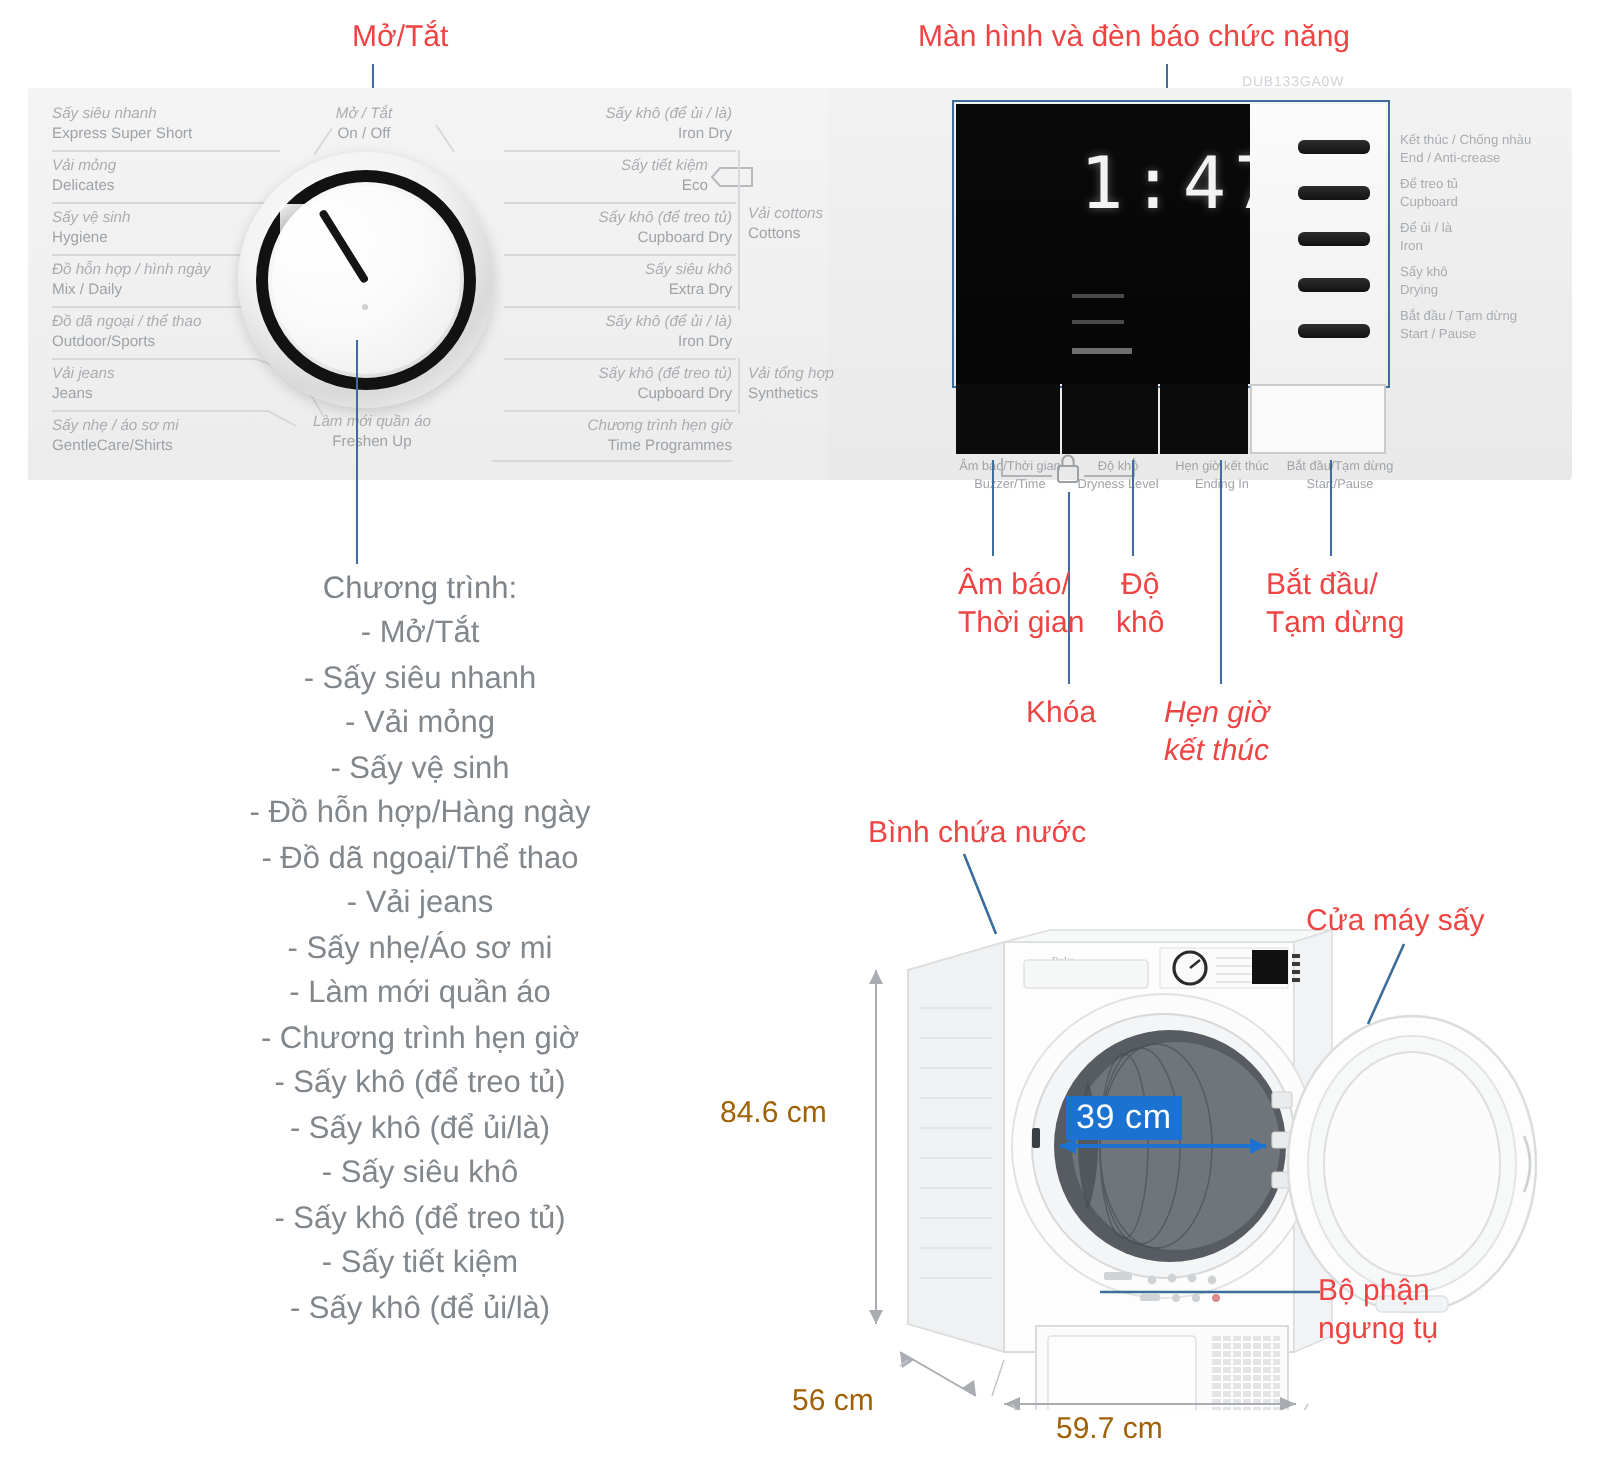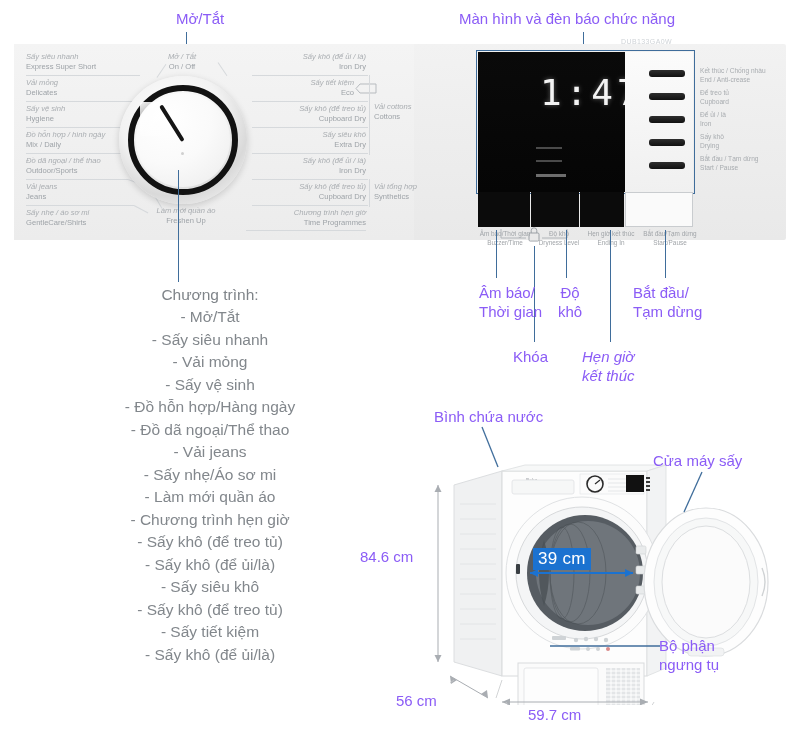--- a/index.html
+++ b/index.html
@@ -4,21 +4,21 @@
 <style>
   * { box-sizing: border-box; }
   html, body { margin:0; padding:0; }
   body {
     width:800px; height:733px; position:relative;
     background:#ffffff;
     font-family:"Liberation Sans", sans-serif;
     color:#8a8f94;
     overflow:hidden;
   }
-  .anno { position:absolute; color:#8b5cf6; font-size:15px; line-height:1.25; white-space:pre; }
+  .anno { position:absolute; color:#ef4444; font-size:15px; line-height:1.25; white-space:pre; }
   .vline { position:absolute; background:#3f6d9b; width:1px; }
   .hline { position:absolute; background:#3f6d9b; height:1px; }
 
   
   #panel {
     position:absolute; left:14px; top:44px; width:772px; height:196px;
     background:linear-gradient(180deg,#f2f2f2 0%,#eeeeee 40%,#e9e9e9 100%);
     border-radius:2px;
   }
   #panel-left { position:absolute; left:0; top:0; width:400px; height:100%;
@@ -79,21 +79,21 @@
   
   #lockwrap { position:absolute; left:500px; top:226px; width:68px; height:18px; }
 
   
   .bigtitle { font-size:15.5px; color:#7f8489; }
   #prog-list { position:absolute; left:60px; top:284px; width:300px; text-align:center;
      font-size:15.5px; line-height:1.45; color:#82878c; }
 
   
   #dryer { position:absolute; left:430px; top:440px; width:350px; height:265px; }
-  .dimtxt { position:absolute; font-size:15px; color:#8b5cf6; }
+  .dimtxt { position:absolute; font-size:15px; color:#a16207; }
 
   #cap39 { position:absolute; left:533px; top:548px; background:#1b72d0; color:#fff;
      font-size:17px; padding:1px 5px; letter-spacing:.3px; }
 </style>
 </head>
 <body>
 
 <div class="anno" style="left:176px; top:10px;">Mở/Tắt</div>
 <div class="vline" style="left:186px; top:32px; height:14px;"></div>
 

